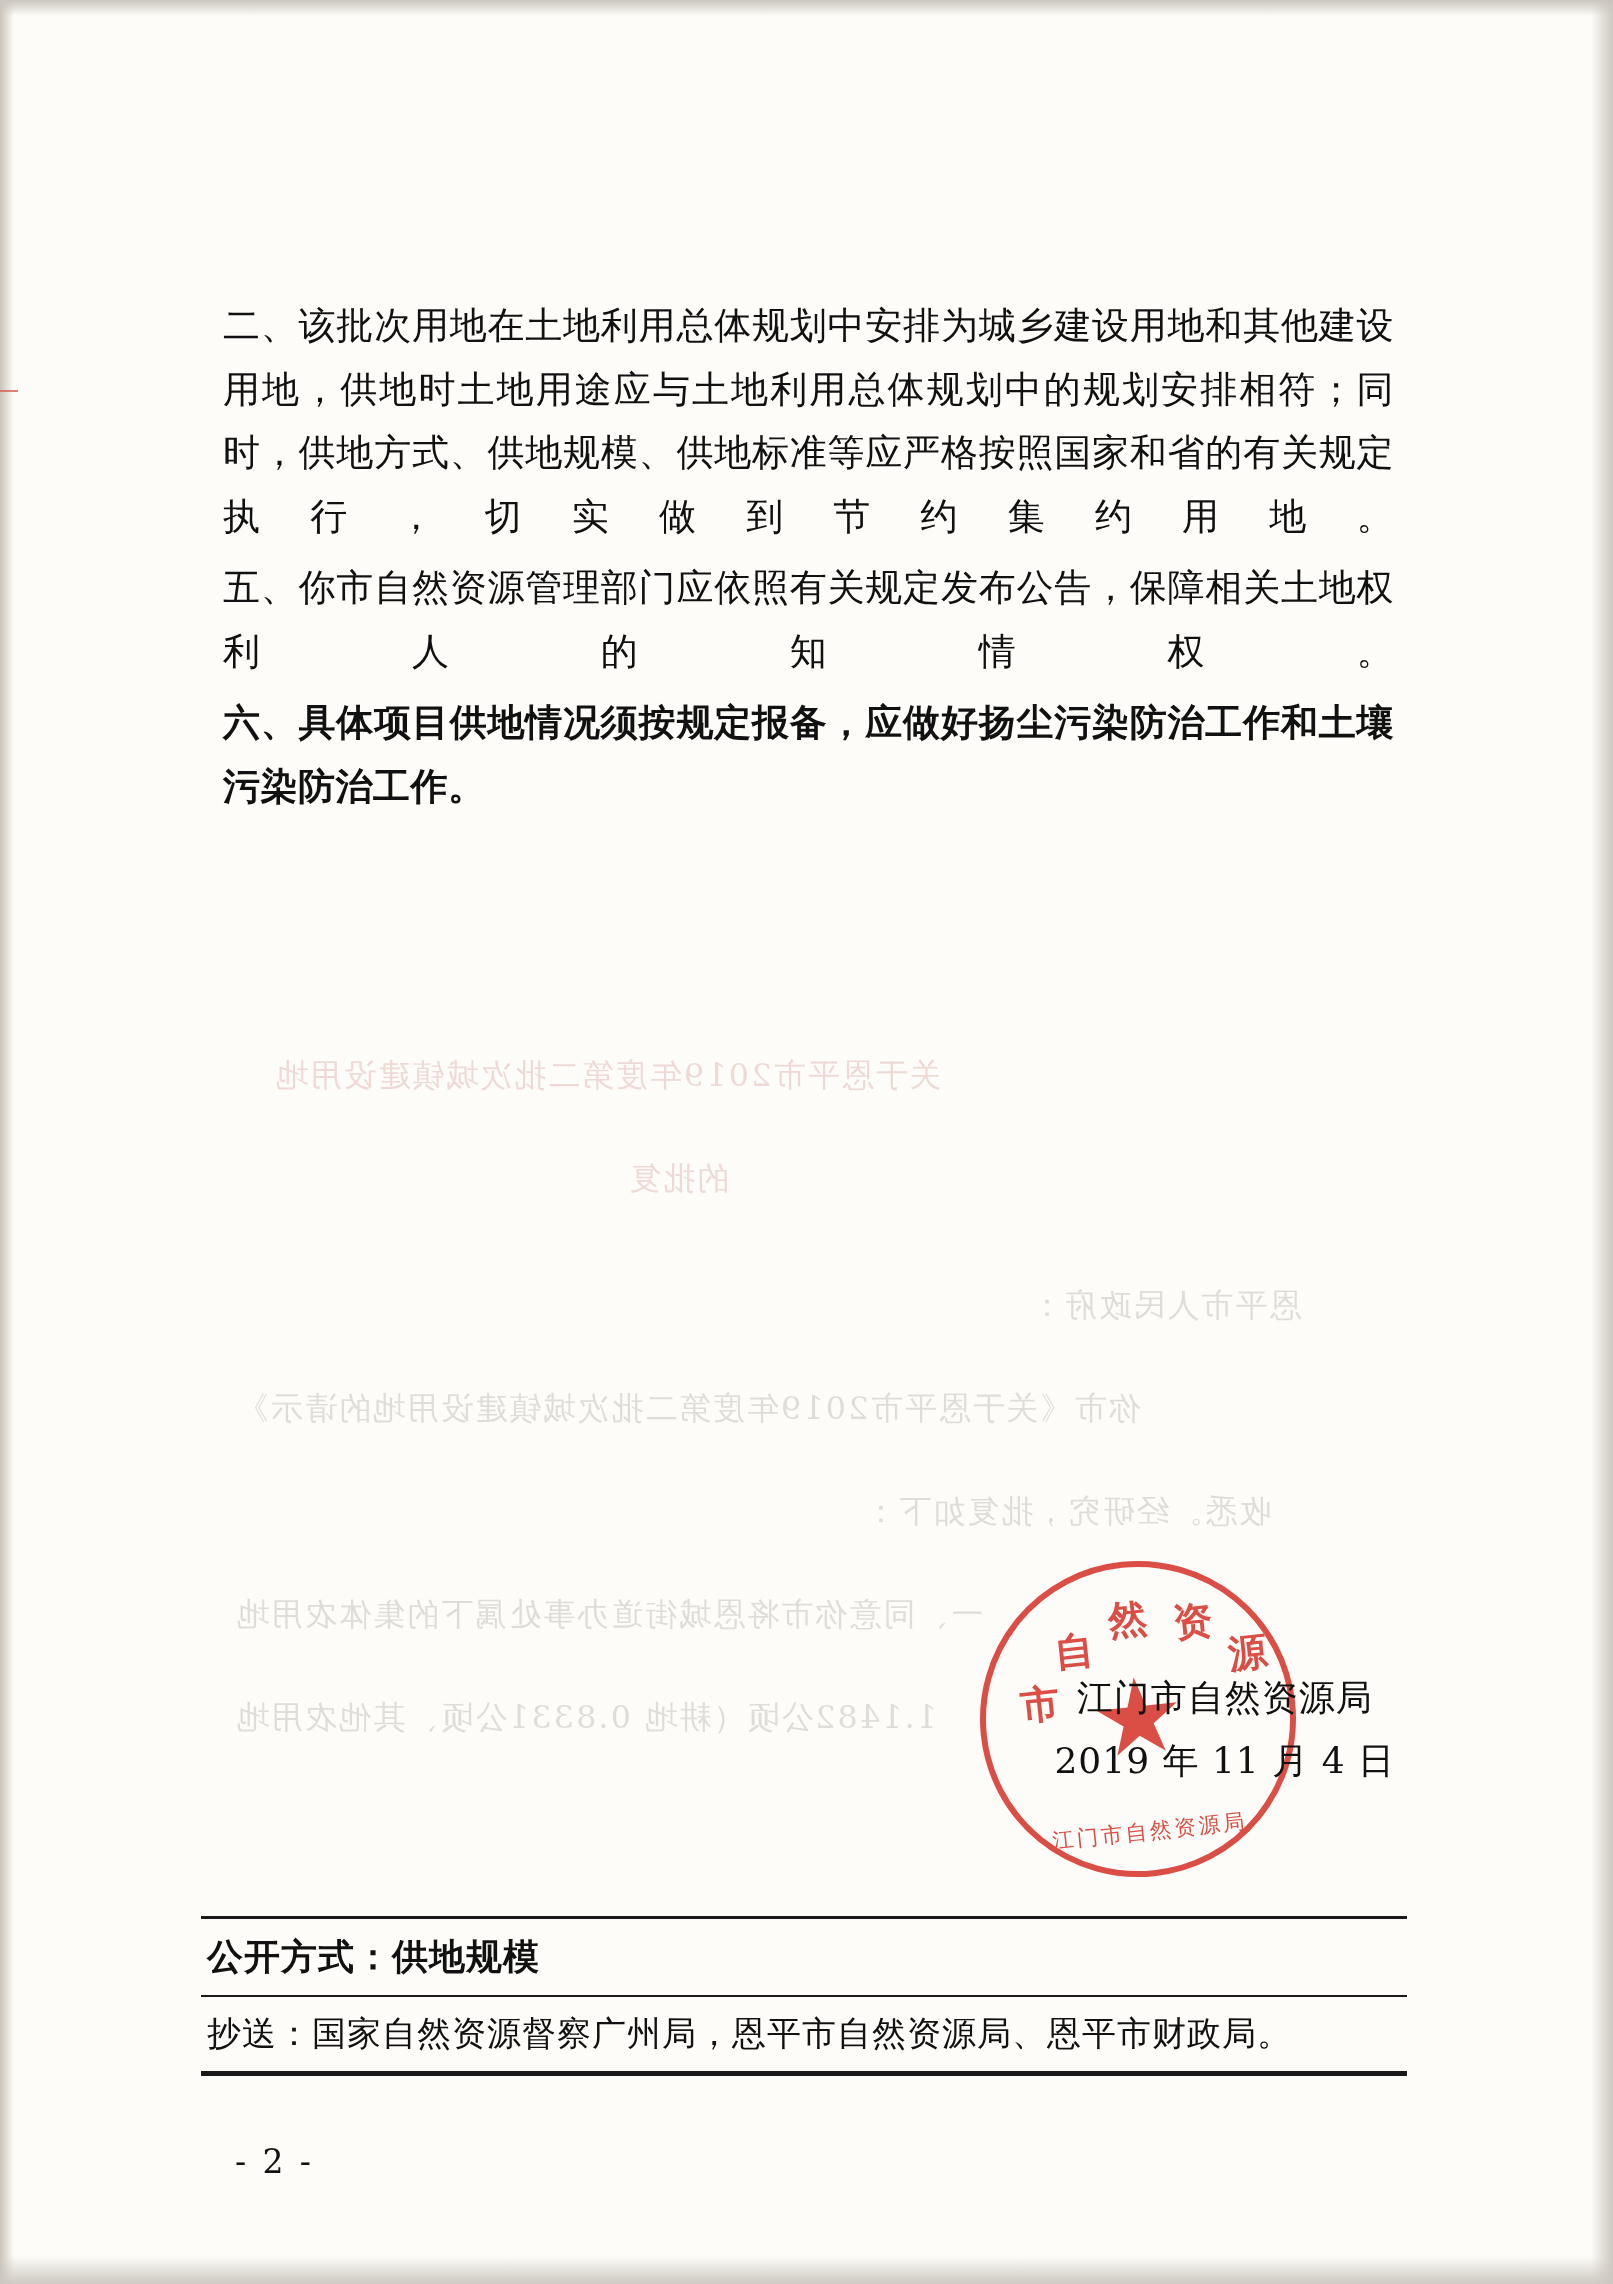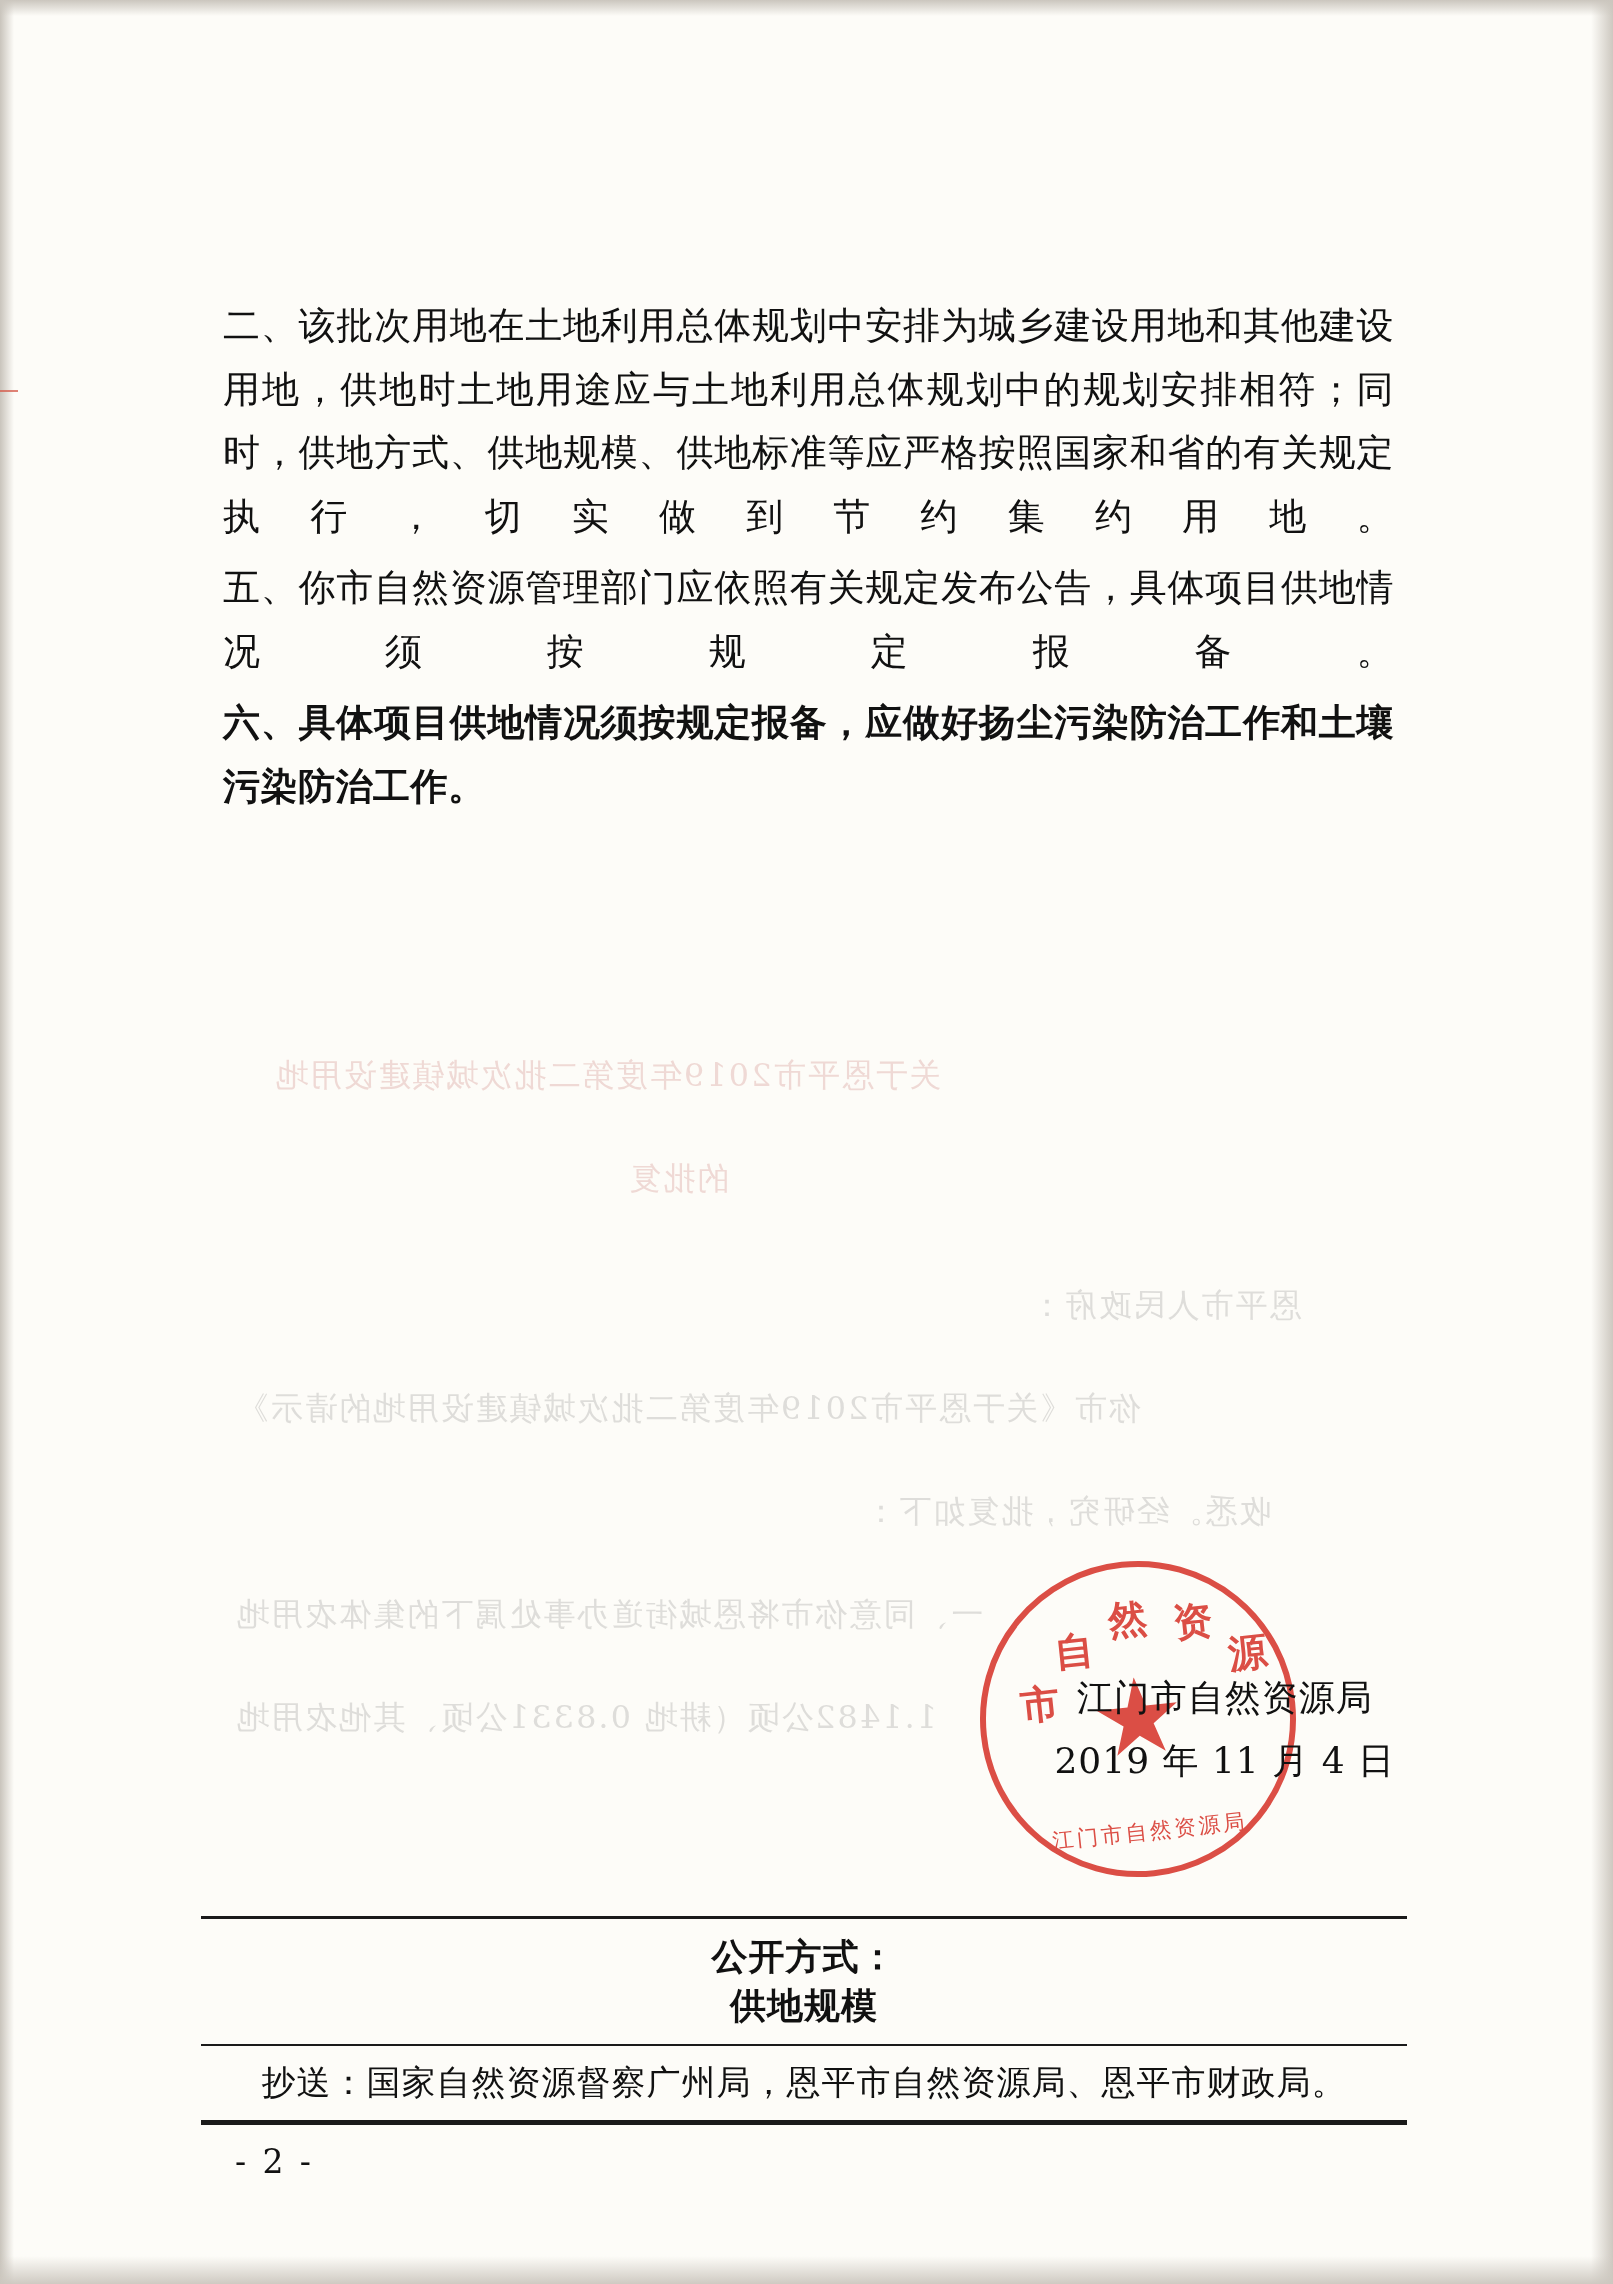--- a/index.html
+++ b/index.html
@@ -158,21 +158,20 @@
     background: #1a1a1a;
     width: 100%;
   }
   .rule.thin { height: 2px; }
   .foot-row {
     display: flex;
     align-items: center;
     padding: 13.7px 5.9px 13.7px 5.9px;
     font-size: 34px;
     letter-spacing: 1px;
-    flex-direction: column;
   }
   .foot-row.bold { font-weight: bold; font-size: 36px; }
   .foot-row .spacer { flex: 1; }
   .page-number {
     position: absolute;
     left: 0;
     right: 0;
     top: 2142px;
     text-align: left;
     padding-left: 235px;
@@ -194,21 +193,21 @@
   <div class="bleed red" style="left:274px; top:1054px;">关于恩平市2019年度第二批次城镇建设用地</div>
   <div class="bleed red" style="left:627px; top:1157px;">的批复</div>
   <div class="bleed" style="left:1029px; top:1284px;">恩平市人民政府：</div>
   <div class="bleed" style="left:235px; top:1387px;">你市《关于恩平市2019年度第二批次城镇建设用地的请示》</div>
   <div class="bleed" style="left:863px; top:1490px;">收悉。经研究，批复如下：</div>
   <div class="bleed" style="left:235px; top:1593px;">一、同意你市将恩城街道办事处属下的集体农用地</div>
   <div class="bleed" style="left:235px; top:1696px;">1.1482公顷（耕地 0.8331公顷、其他农用地</div>
 
   <div class="content">
     <p class="body-par">二、该批次用地在土地利用总体规划中安排为城乡建设用地和其他建设用地，供地时土地用途应与土地利用总体规划中的规划安排相符；同时，供地方式、供地规模、供地标准等应严格按照国家和省的有关规定执行，切实做到节约集约用地。</p>
-    <p class="body-par">五、你市自然资源管理部门应依照有关规定发布公告，具体项目供地情况须按规定报备。</p>
+    <p class="body-par">五、你市自然资源管理部门应依照有关规定发布公告，保障相关土地权利人的知情权。</p>
     <p class="body-par last-normal">六、具体项目供地情况须按规定报备，应做好扬尘污染防治工作和土壤污染防治工作。</p>
   </div>
 
   <div class="seal">
     <div class="seal-text">
       <span style="transform: rotate(-58deg) translate(-17.6px,-125px) rotate(58deg);">市</span>
       <span style="transform: rotate(-29deg) translate(-17.6px,-125px) rotate(29deg);">自</span>
       <span style="transform: rotate(0deg) translate(-19.6px,-127px);">然</span>
       <span style="transform: rotate(29deg) translate(-17.6px,-125px) rotate(-29deg);">资</span>
       <span style="transform: rotate(58deg) translate(-17.6px,-125px) rotate(-58deg);">源</span>

